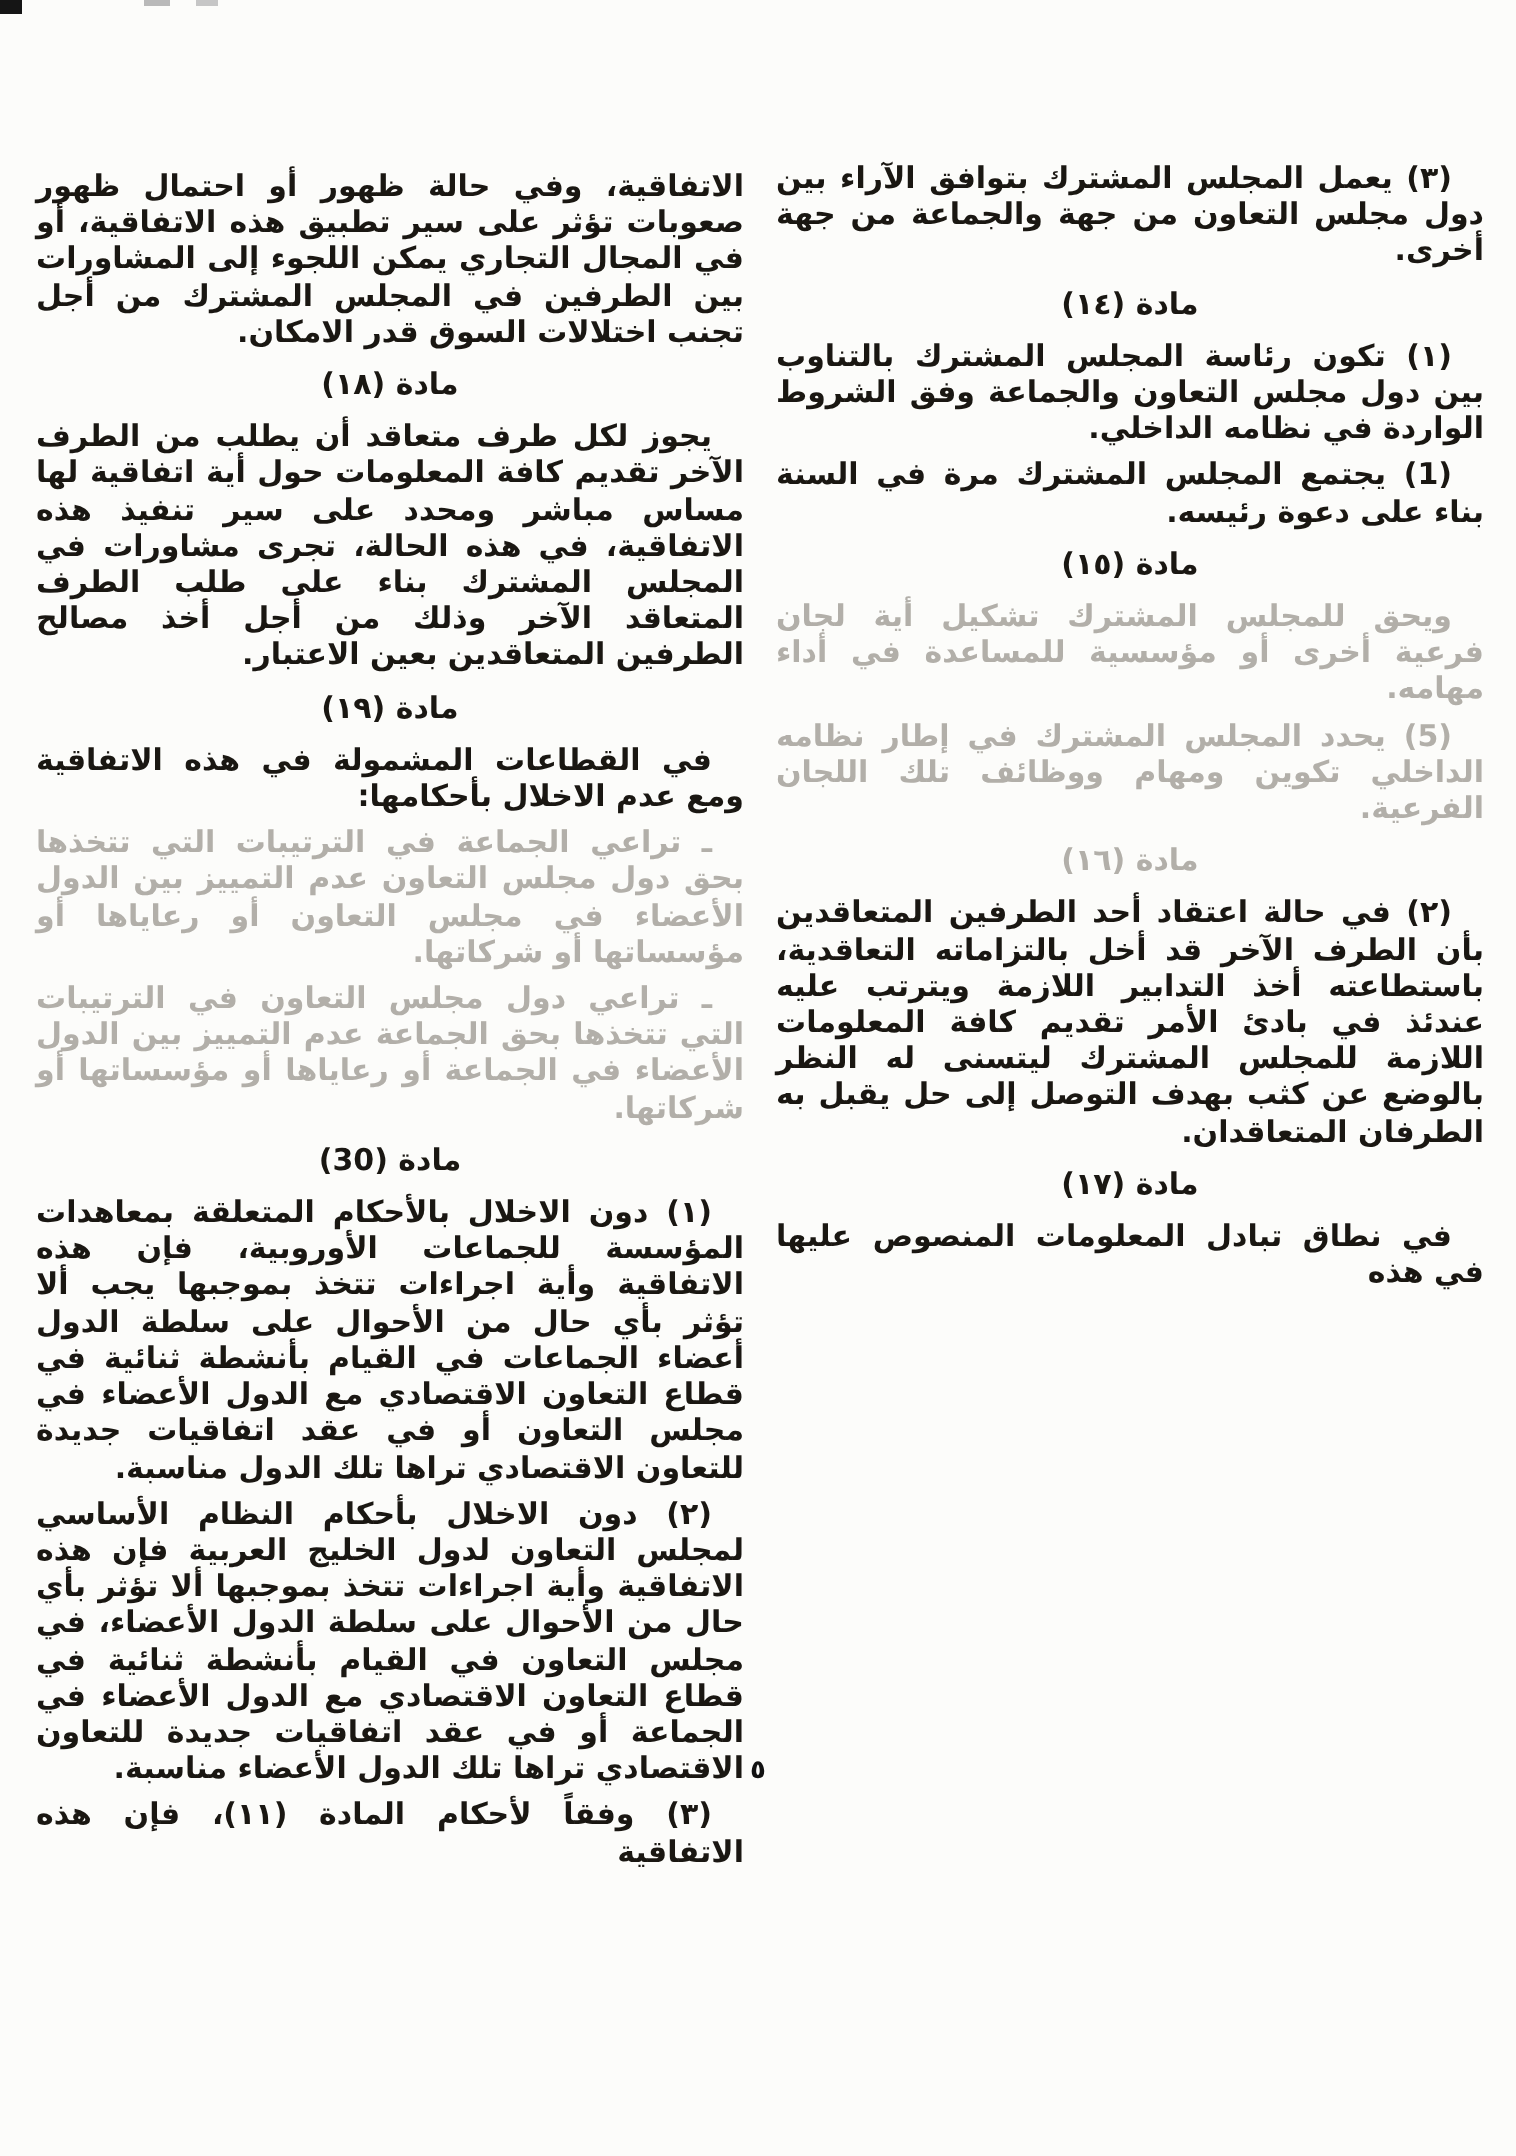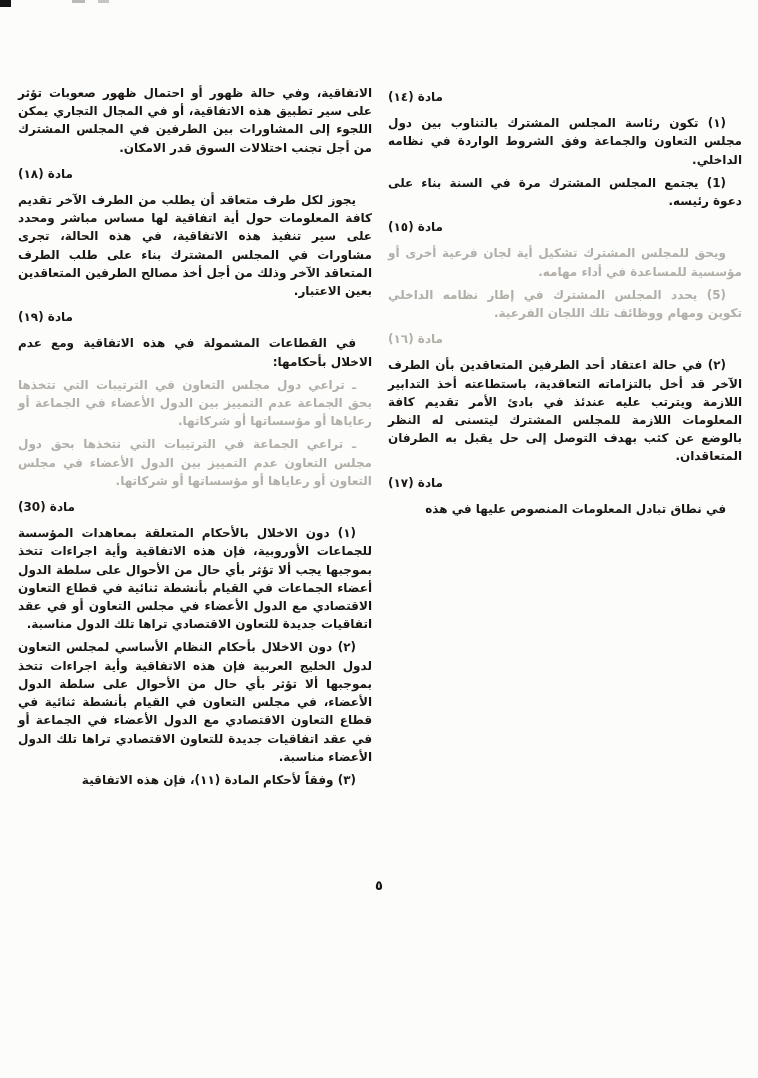--- a/index.html
+++ b/index.html
@@ -8,68 +8,69 @@
     width:758px; height:1078px;
     background:#fcfcfa;
     font-family:"DejaVu Sans", sans-serif;
     direction:rtl;
     color:#1a1712;
     overflow:hidden;
   }
   .column {
     position:absolute;
     text-align:justify;
-    font-size:12px;
+    font-size:15px;
     font-weight:700;
     line-height:18.2px;
   }
   .col-left  { top:84px; left:18px;  width:354px; }
   .col-right { top:80px; left:388px; width:354px; }
   .column p { margin:0 0 5px 0; text-indent:16px; }
   .column p.no-indent { text-indent:0; }
-  .column .heading { text-align:left; margin:8px 0; text-indent:0; }
+  .column .heading { text-align:center; margin:8px 0; text-indent:0; }
   .faded { color:#b2afa9; filter:blur(0.35px); }
   .page-number {
     position:absolute; top:878px; left:0; width:758px;
     text-align:center; font-size:13px; font-weight:700; color:#111;
   }
   .artifact { position:absolute; }
   .artifact-corner { top:0; left:0;  width:11px; height:7px; background:#151515; }
   .artifact-dash1  { top:0; left:72px; width:13px; height:3px; background:#b9b9b9; }
   .artifact-dash2  { top:0; left:98px; width:11px; height:3px; background:#c6c6c6; }
 </style>
 </head>
 <body>
 
 <div class="page">
 
   <div class="artifact artifact-corner"></div>
   <div class="artifact artifact-dash1"></div>
   <div class="artifact artifact-dash2"></div>
 
   <div class="column col-right">
+      <p class="">(٣) يعمل المجلس المشترك بتوافق الآراء بين دول مجلس التعاون من جهة والجماعة من جهة أخرى.</p>
       <div class="heading">مادة (١٤)</div>
       <p class="">(١) تكون رئاسة المجلس المشترك بالتناوب بين دول مجلس التعاون والجماعة وفق الشروط الواردة في نظامه الداخلي.</p>
       <p class="">(1) يجتمع المجلس المشترك مرة في السنة بناء على دعوة رئيسه.</p>
       <div class="heading">مادة (١٥)</div>
       <p class="faded">ويحق للمجلس المشترك تشكيل أية لجان فرعية أخرى أو مؤسسية للمساعدة في أداء مهامه.</p>
       <p class="faded">(5) يحدد المجلس المشترك في إطار نظامه الداخلي تكوين ومهام ووظائف تلك اللجان الفرعية.</p>
       <div class="heading faded">مادة (١٦)</div>
       <p class="">(٢) في حالة اعتقاد أحد الطرفين المتعاقدين بأن الطرف الآخر قد أخل بالتزاماته التعاقدية، باستطاعته أخذ التدابير اللازمة ويترتب عليه عندئذ في بادئ الأمر تقديم كافة المعلومات اللازمة للمجلس المشترك ليتسنى له النظر بالوضع عن كثب بهدف التوصل إلى حل يقبل به الطرفان المتعاقدان.</p>
       <div class="heading">مادة (١٧)</div>
       <p class="">في نطاق تبادل المعلومات المنصوص عليها في هذه</p>
     </div>
   <div class="column col-left">
       <p class="no-indent">الاتفاقية، وفي حالة ظهور أو احتمال ظهور صعوبات تؤثر على سير تطبيق هذه الاتفاقية، أو في المجال التجاري يمكن اللجوء إلى المشاورات بين الطرفين في المجلس المشترك من أجل تجنب اختلالات السوق قدر الامكان.</p>
       <div class="heading">مادة (١٨)</div>
       <p class="">يجوز لكل طرف متعاقد أن يطلب من الطرف الآخر تقديم كافة المعلومات حول أية اتفاقية لها مساس مباشر ومحدد على سير تنفيذ هذه الاتفاقية، في هذه الحالة، تجرى مشاورات في المجلس المشترك بناء على طلب الطرف المتعاقد الآخر وذلك من أجل أخذ مصالح الطرفين المتعاقدين بعين الاعتبار.</p>
       <div class="heading">مادة (١٩)</div>
       <p class="">في القطاعات المشمولة في هذه الاتفاقية ومع عدم الاخلال بأحكامها:</p>
+      <p class="faded">ـ تراعي الجماعة في الترتيبات التي تتخذها بحق دول مجلس التعاون عدم التمييز بين الدول الأعضاء في مجلس التعاون أو رعاياها أو مؤسساتها أو شركاتها.</p>
       <p class="faded">ـ تراعي دول مجلس التعاون في الترتيبات التي تتخذها بحق الجماعة عدم التمييز بين الدول الأعضاء في الجماعة أو رعاياها أو مؤسساتها أو شركاتها.</p>
-      <p class="faded">ـ تراعي الجماعة في الترتيبات التي تتخذها بحق دول مجلس التعاون عدم التمييز بين الدول الأعضاء في مجلس التعاون أو رعاياها أو مؤسساتها أو شركاتها.</p>
       <div class="heading">مادة (30)</div>
       <p class="">(١) دون الاخلال بالأحكام المتعلقة بمعاهدات المؤسسة للجماعات الأوروبية، فإن هذه الاتفاقية وأية اجراءات تتخذ بموجبها يجب ألا تؤثر بأي حال من الأحوال على سلطة الدول أعضاء الجماعات في القيام بأنشطة ثنائية في قطاع التعاون الاقتصادي مع الدول الأعضاء في مجلس التعاون أو في عقد اتفاقيات جديدة للتعاون الاقتصادي تراها تلك الدول مناسبة.</p>
       <p class="">(٢) دون الاخلال بأحكام النظام الأساسي لمجلس التعاون لدول الخليج العربية فإن هذه الاتفاقية وأية اجراءات تتخذ بموجبها ألا تؤثر بأي حال من الأحوال على سلطة الدول الأعضاء، في مجلس التعاون في القيام بأنشطة ثنائية في قطاع التعاون الاقتصادي مع الدول الأعضاء في الجماعة أو في عقد اتفاقيات جديدة للتعاون الاقتصادي تراها تلك الدول الأعضاء مناسبة.</p>
       <p class="">(٣) وفقاً لأحكام المادة (١١)، فإن هذه الاتفاقية</p>
     </div>
 
   <div class="page-number">٥</div>
 
 </div>
 

